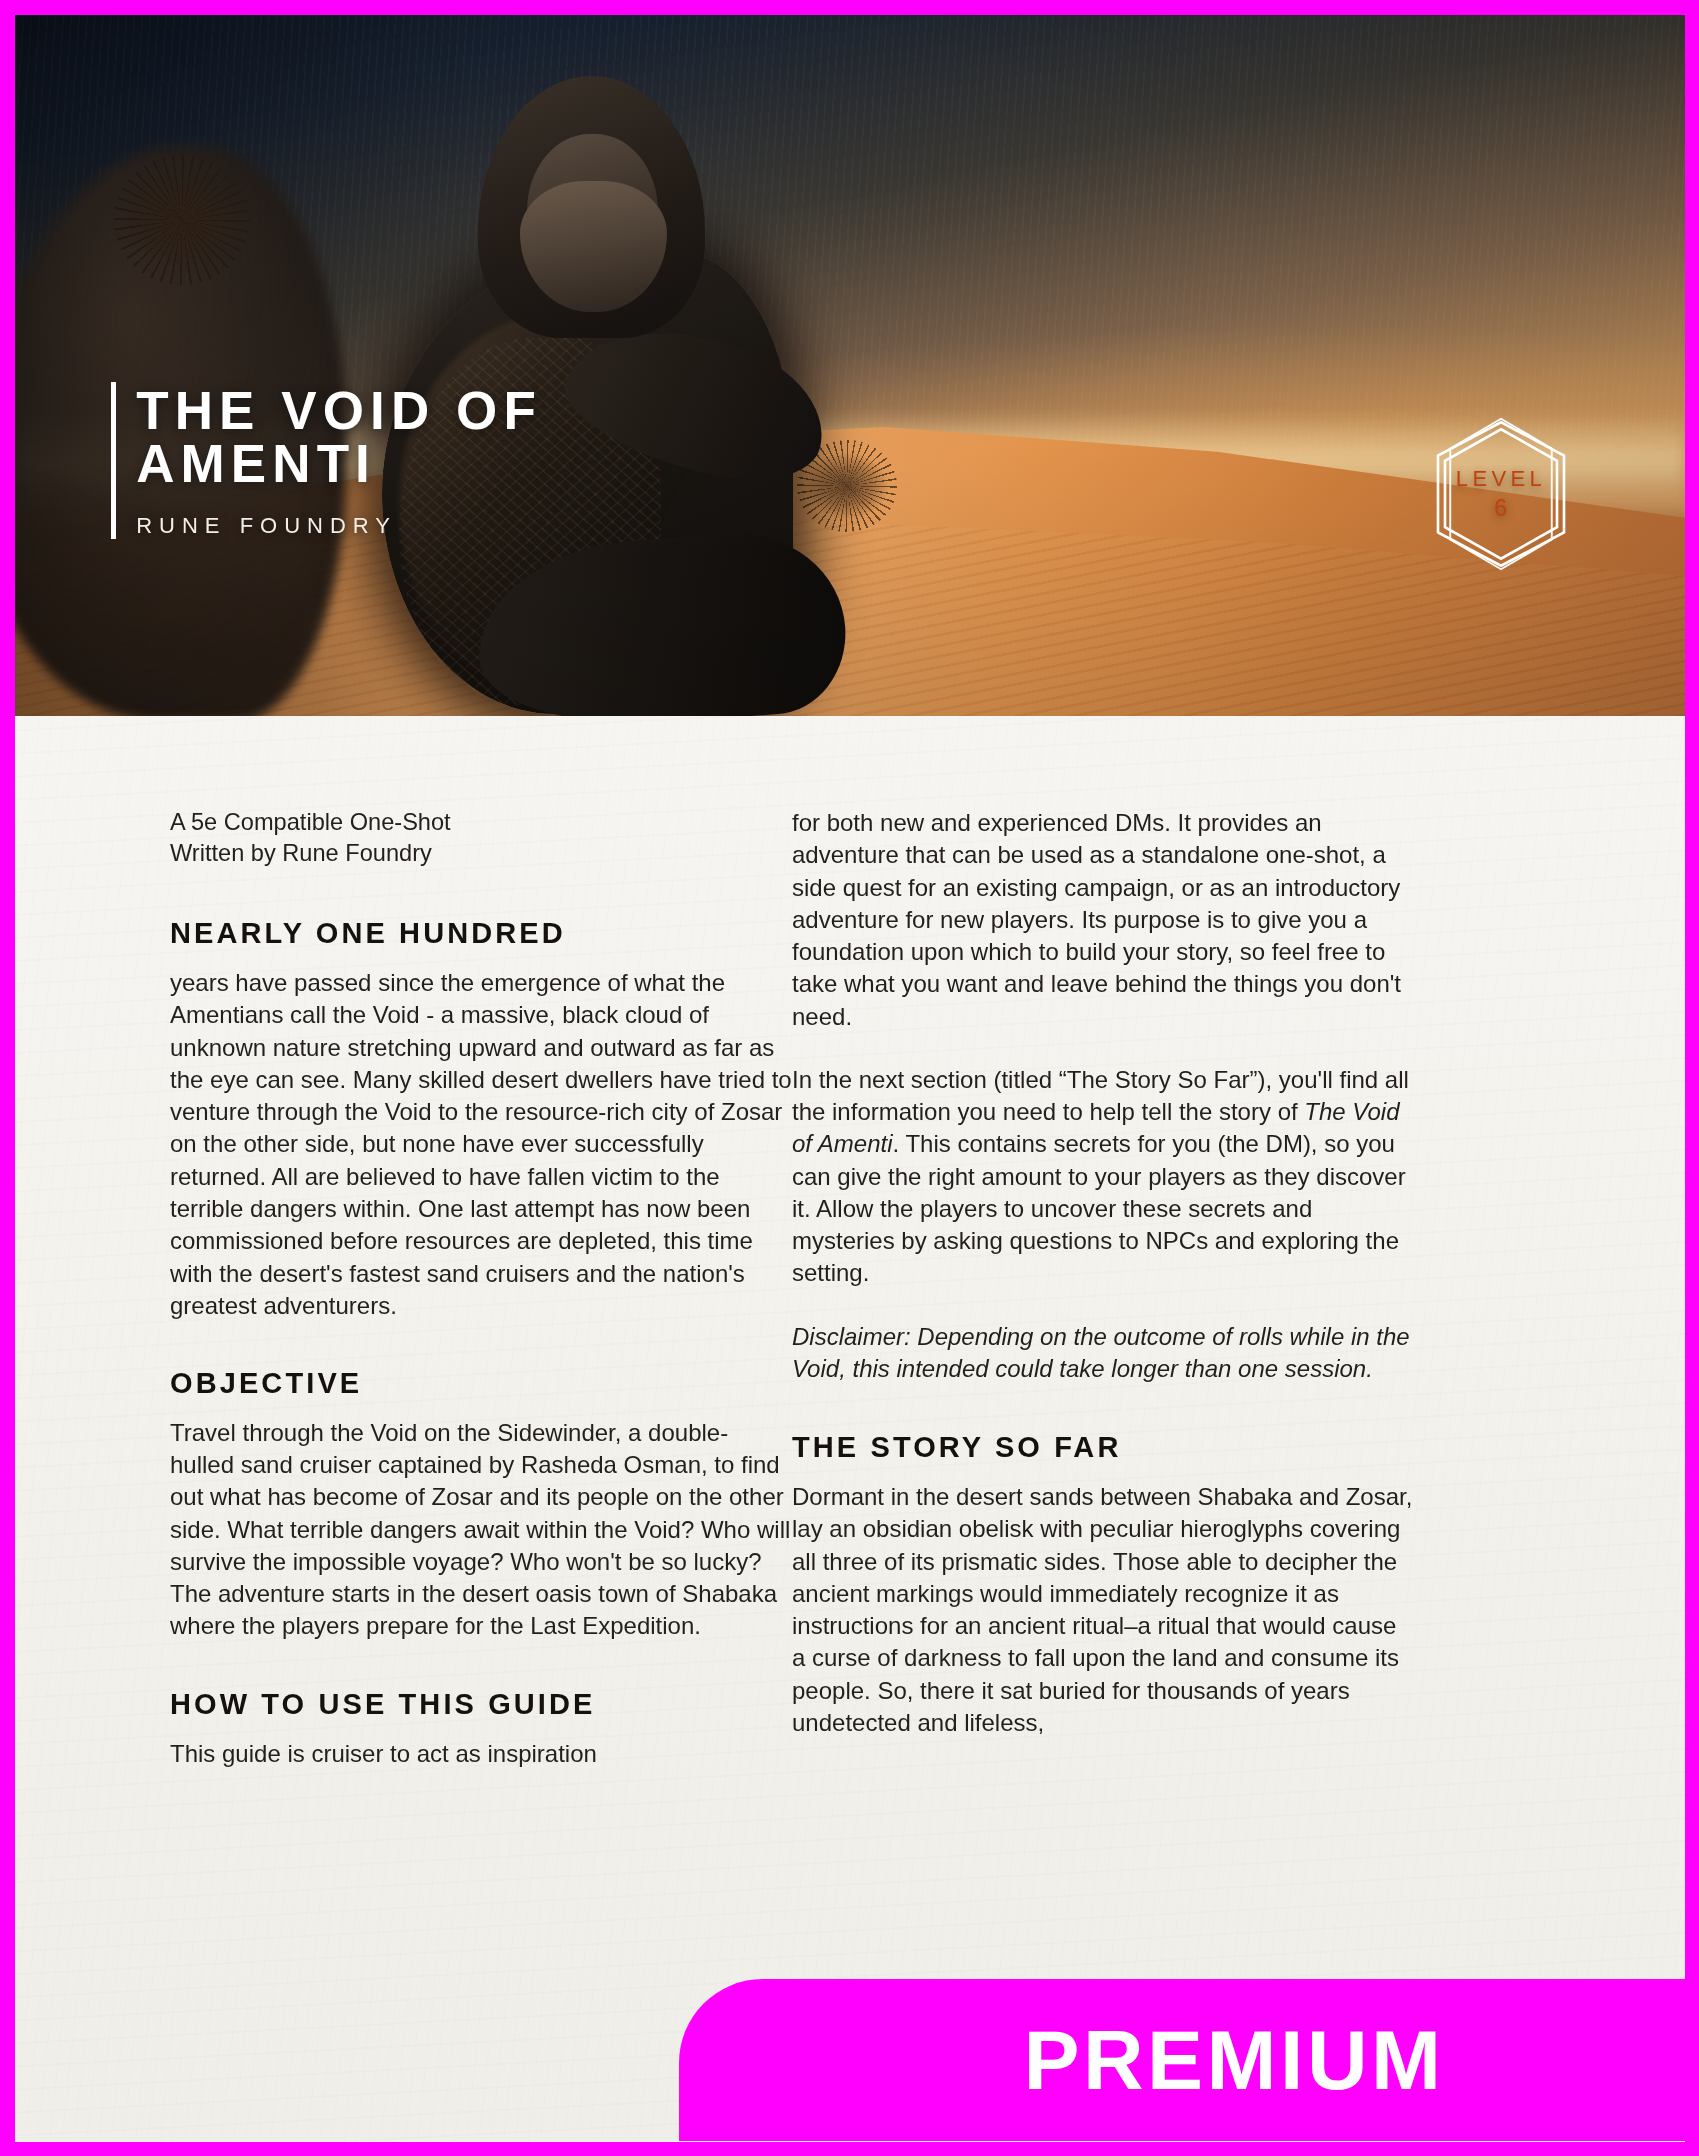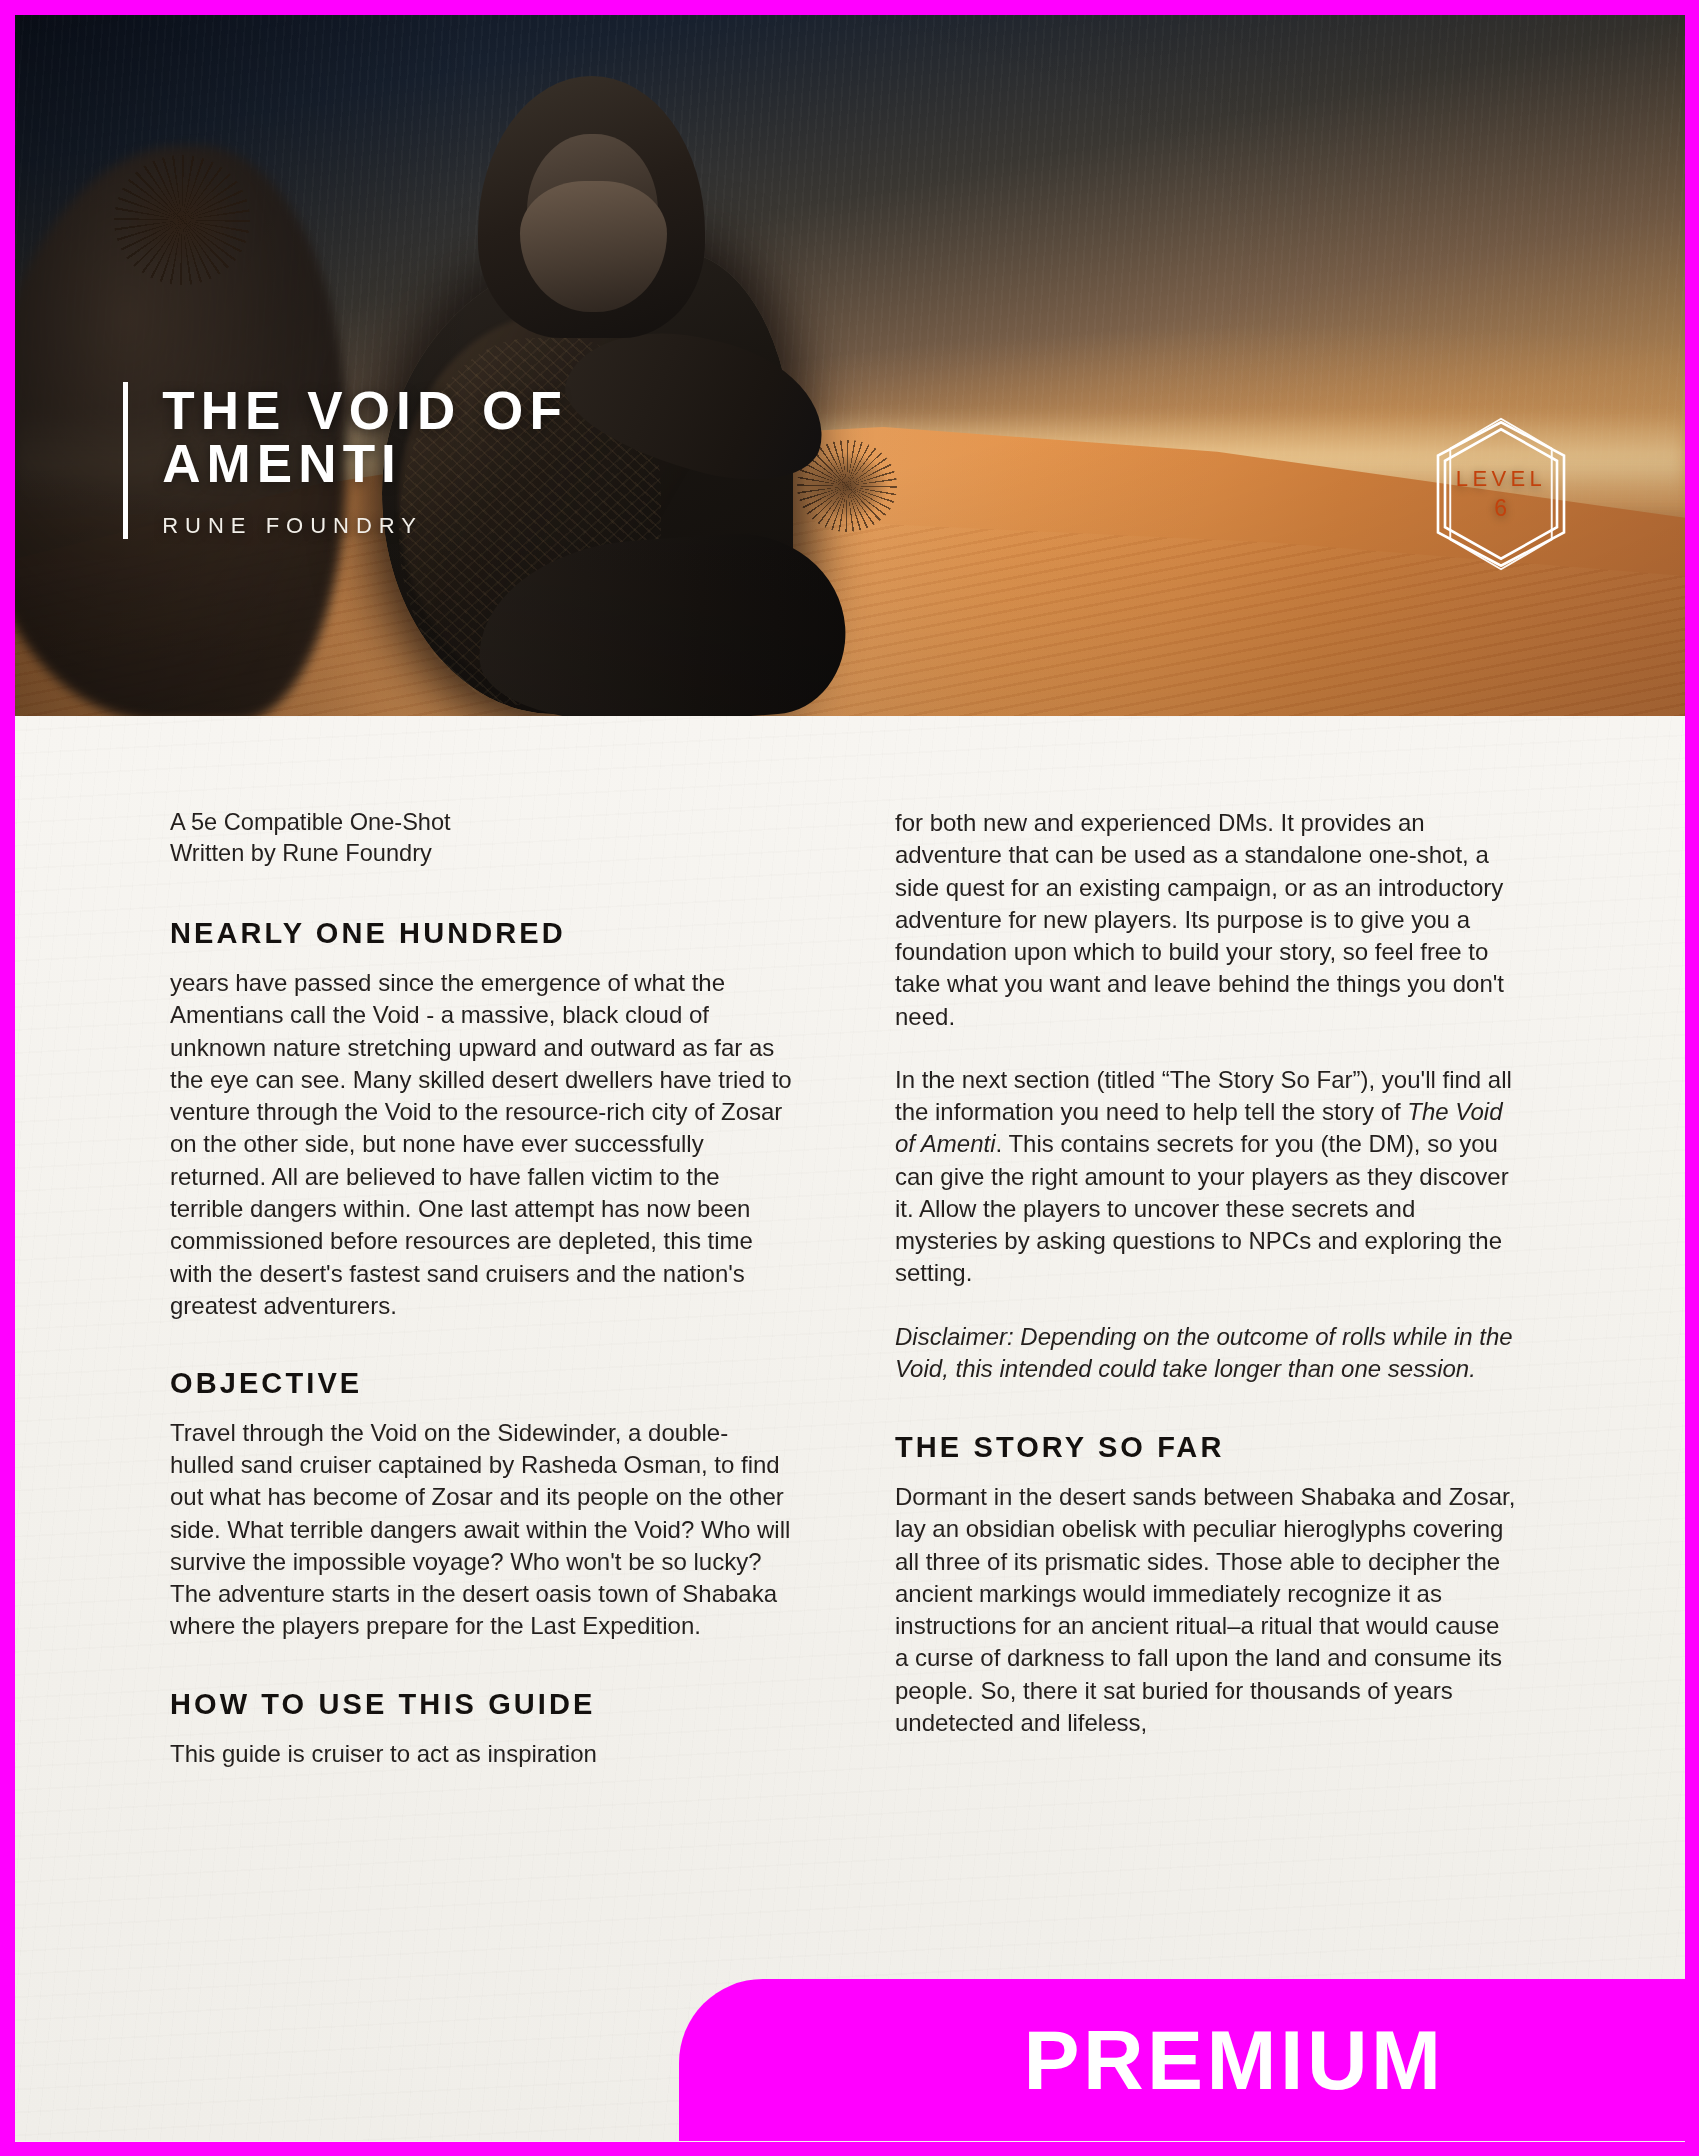--- a/index.html
+++ b/index.html
@@ -191,23 +191,22 @@
     pointer-events: none;
   }
 
   
   #title-block {
     position: absolute;
     left: 96px;
     top: 367px;
     display: flex;
     align-items: flex-end;
-    gap: 34px;
+    gap: 20px;
     z-index: 6;
-    margin-left: 12px;
   }
   #title-rule {
     width: 5.2px;
     background: #ffffff;
     flex: none;
     align-self: stretch;
     min-height: 157px;
   }
   #title-text { padding-top: 1.7px; }
   #doc-title {
@@ -264,21 +263,20 @@
       repeating-linear-gradient(-3deg, rgba(120,110,100,0.022) 0 1.7px, rgba(255,255,255,0) 1.7px 23px),
       linear-gradient(180deg, #f7f5f1 0%, #f3f1ec 50%, #f0eee9 100%);
     overflow: hidden;
   }
   #columns {
     position: absolute;
     left: 155px;
     top: 91px;
     right: 148px;
     display: flex;
-    gap: 103px;
   }
   .col { width: 622px; flex: none; }
 
   .byline {
     font-size: 23.6px;
     line-height: 1.30;
     color: #231f1d;
     margin: 0 0 48px 0;
     white-space: pre-line;
   }

